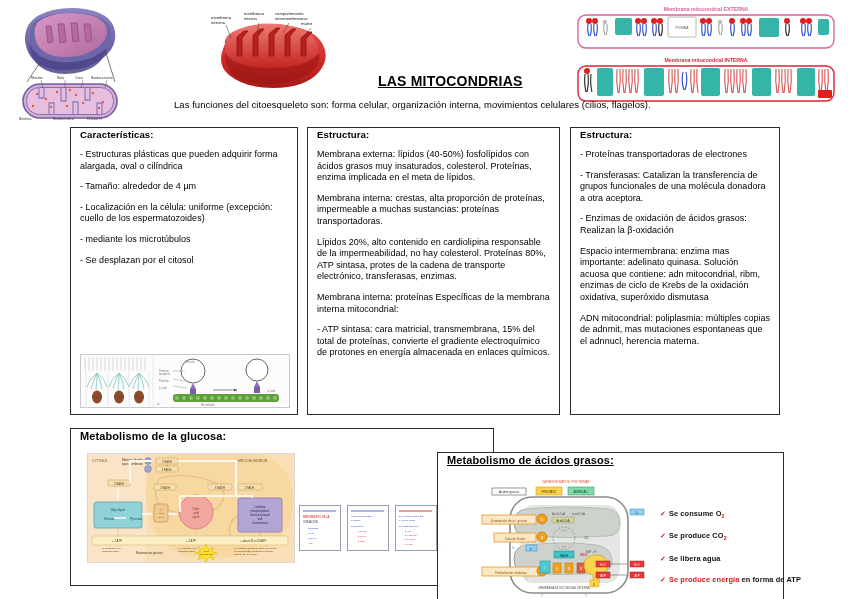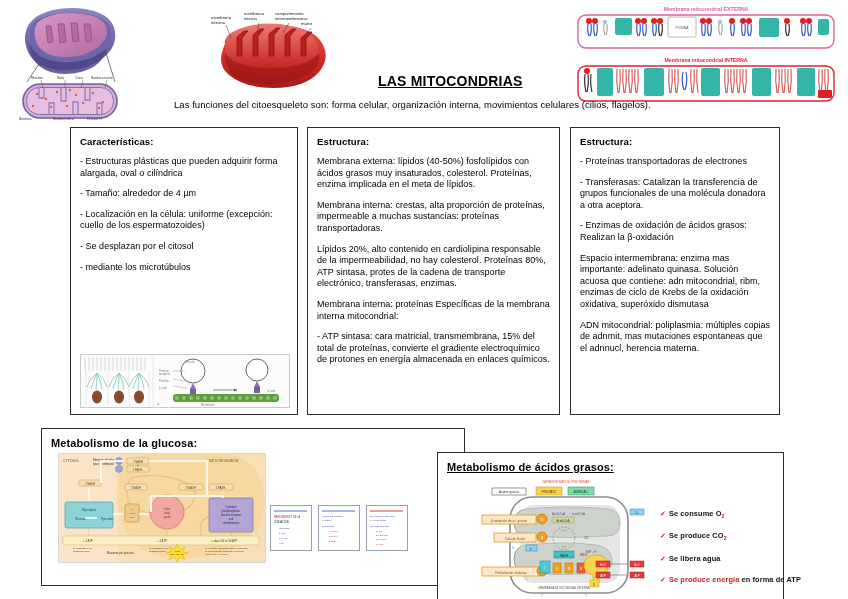--- a/index.html
+++ b/index.html
@@ -27,41 +27,41 @@
     position:absolute;left:174px;top:99px;
     font-size:9.5px;letter-spacing:.05px;white-space:nowrap;
   }
 
   
   .box{
     position:absolute;
     border:1.2px solid #2b2b2b;
     background:#fff;
     box-sizing:border-box;
-    padding:8px 9px 6px 9px;
+    padding:1px 9px 6px 9px;
   }
   .box h3{
     margin:0 0 9px 0;
     font-size:9.6px;
     font-weight:bold;
     letter-spacing:.1px;
   }
   .box p{
     margin:0 0 9px 0;
     font-size:9px;
     line-height:11.6px;
     letter-spacing:.02px;
   }
   .box p:last-child{margin-bottom:0;}
 
   #box-caracteristicas{left:70px;top:127px;width:228px;height:288px;}
   #box-estructura-1{left:307px;top:127px;width:253px;height:288px;}
   #box-estructura-2{left:570px;top:127px;width:210px;height:288px;}
 
-  #box-glucosa{left:41px;top:428px;width:424px;height:158px;}
+  #box-glucosa{left:70px;top:428px;width:424px;height:158px;}
   #box-acidos{left:437px;top:452px;width:347px;height:172px;text-decoration:underline;}
 
   .box-lower h3{font-size:11px;margin-bottom:6px;}
 
   
   .fig-microtub{
     position:absolute;left:9px;bottom:6px;
     width:208px;height:52px;
     border:1px solid #c9c9c9;background:#fdfdfd;
   }
@@ -318,22 +318,22 @@
   </svg>
 
   <div class="title">LAS MITOCONDRIAS</div>
   <div class="subtitle">Las funciones del citoesqueleto son: forma celular, organización interna, movimientos celulares (cilios, flagelos).</div>
 
   <div class="box" id="box-caracteristicas">
     <h3>Características:</h3>
     <p>- Estructuras plásticas que pueden adquirir forma alargada, oval o cilíndrica</p>
     <p>- Tamaño: alrededor de 4 µm</p>
     <p>- Localización en la célula: uniforme (excepción: cuello de los espermatozoides)</p>
+    <p>- mediante los microtúbulos</p>
     <p>- Se desplazan por el citosol</p>
-    <p>- mediante los microtúbulos</p>
 
     <svg class="fig-microtub" viewBox="0 0 208 52">
       <rect x="0" y="0" width="208" height="52" fill="#fcfcfc"></rect>
 
       <g>
         <g stroke="#cfcfcf" stroke-width=".8">
           <path d="M4 2 v14 M8 2 v14 M12 2 v14 M16 2 v14 M20 2 v14 M24 2 v14 M28 2 v14 M32 2 v14 M36 2 v14 M40 2 v14 M44 2 v14 M48 2 v14 M52 2 v14 M56 2 v14 M60 2 v14 M64 2 v14"></path>
         </g>
         <g fill="none" stroke="#7fc4bb" stroke-width=".8">
           <path d="M16 18 q-8 6 -10 14 M16 18 q-4 8 -6 16 M16 18 q0 9 -1 17 M16 18 q4 8 5 16 M16 18 q8 6 10 14"></path>

